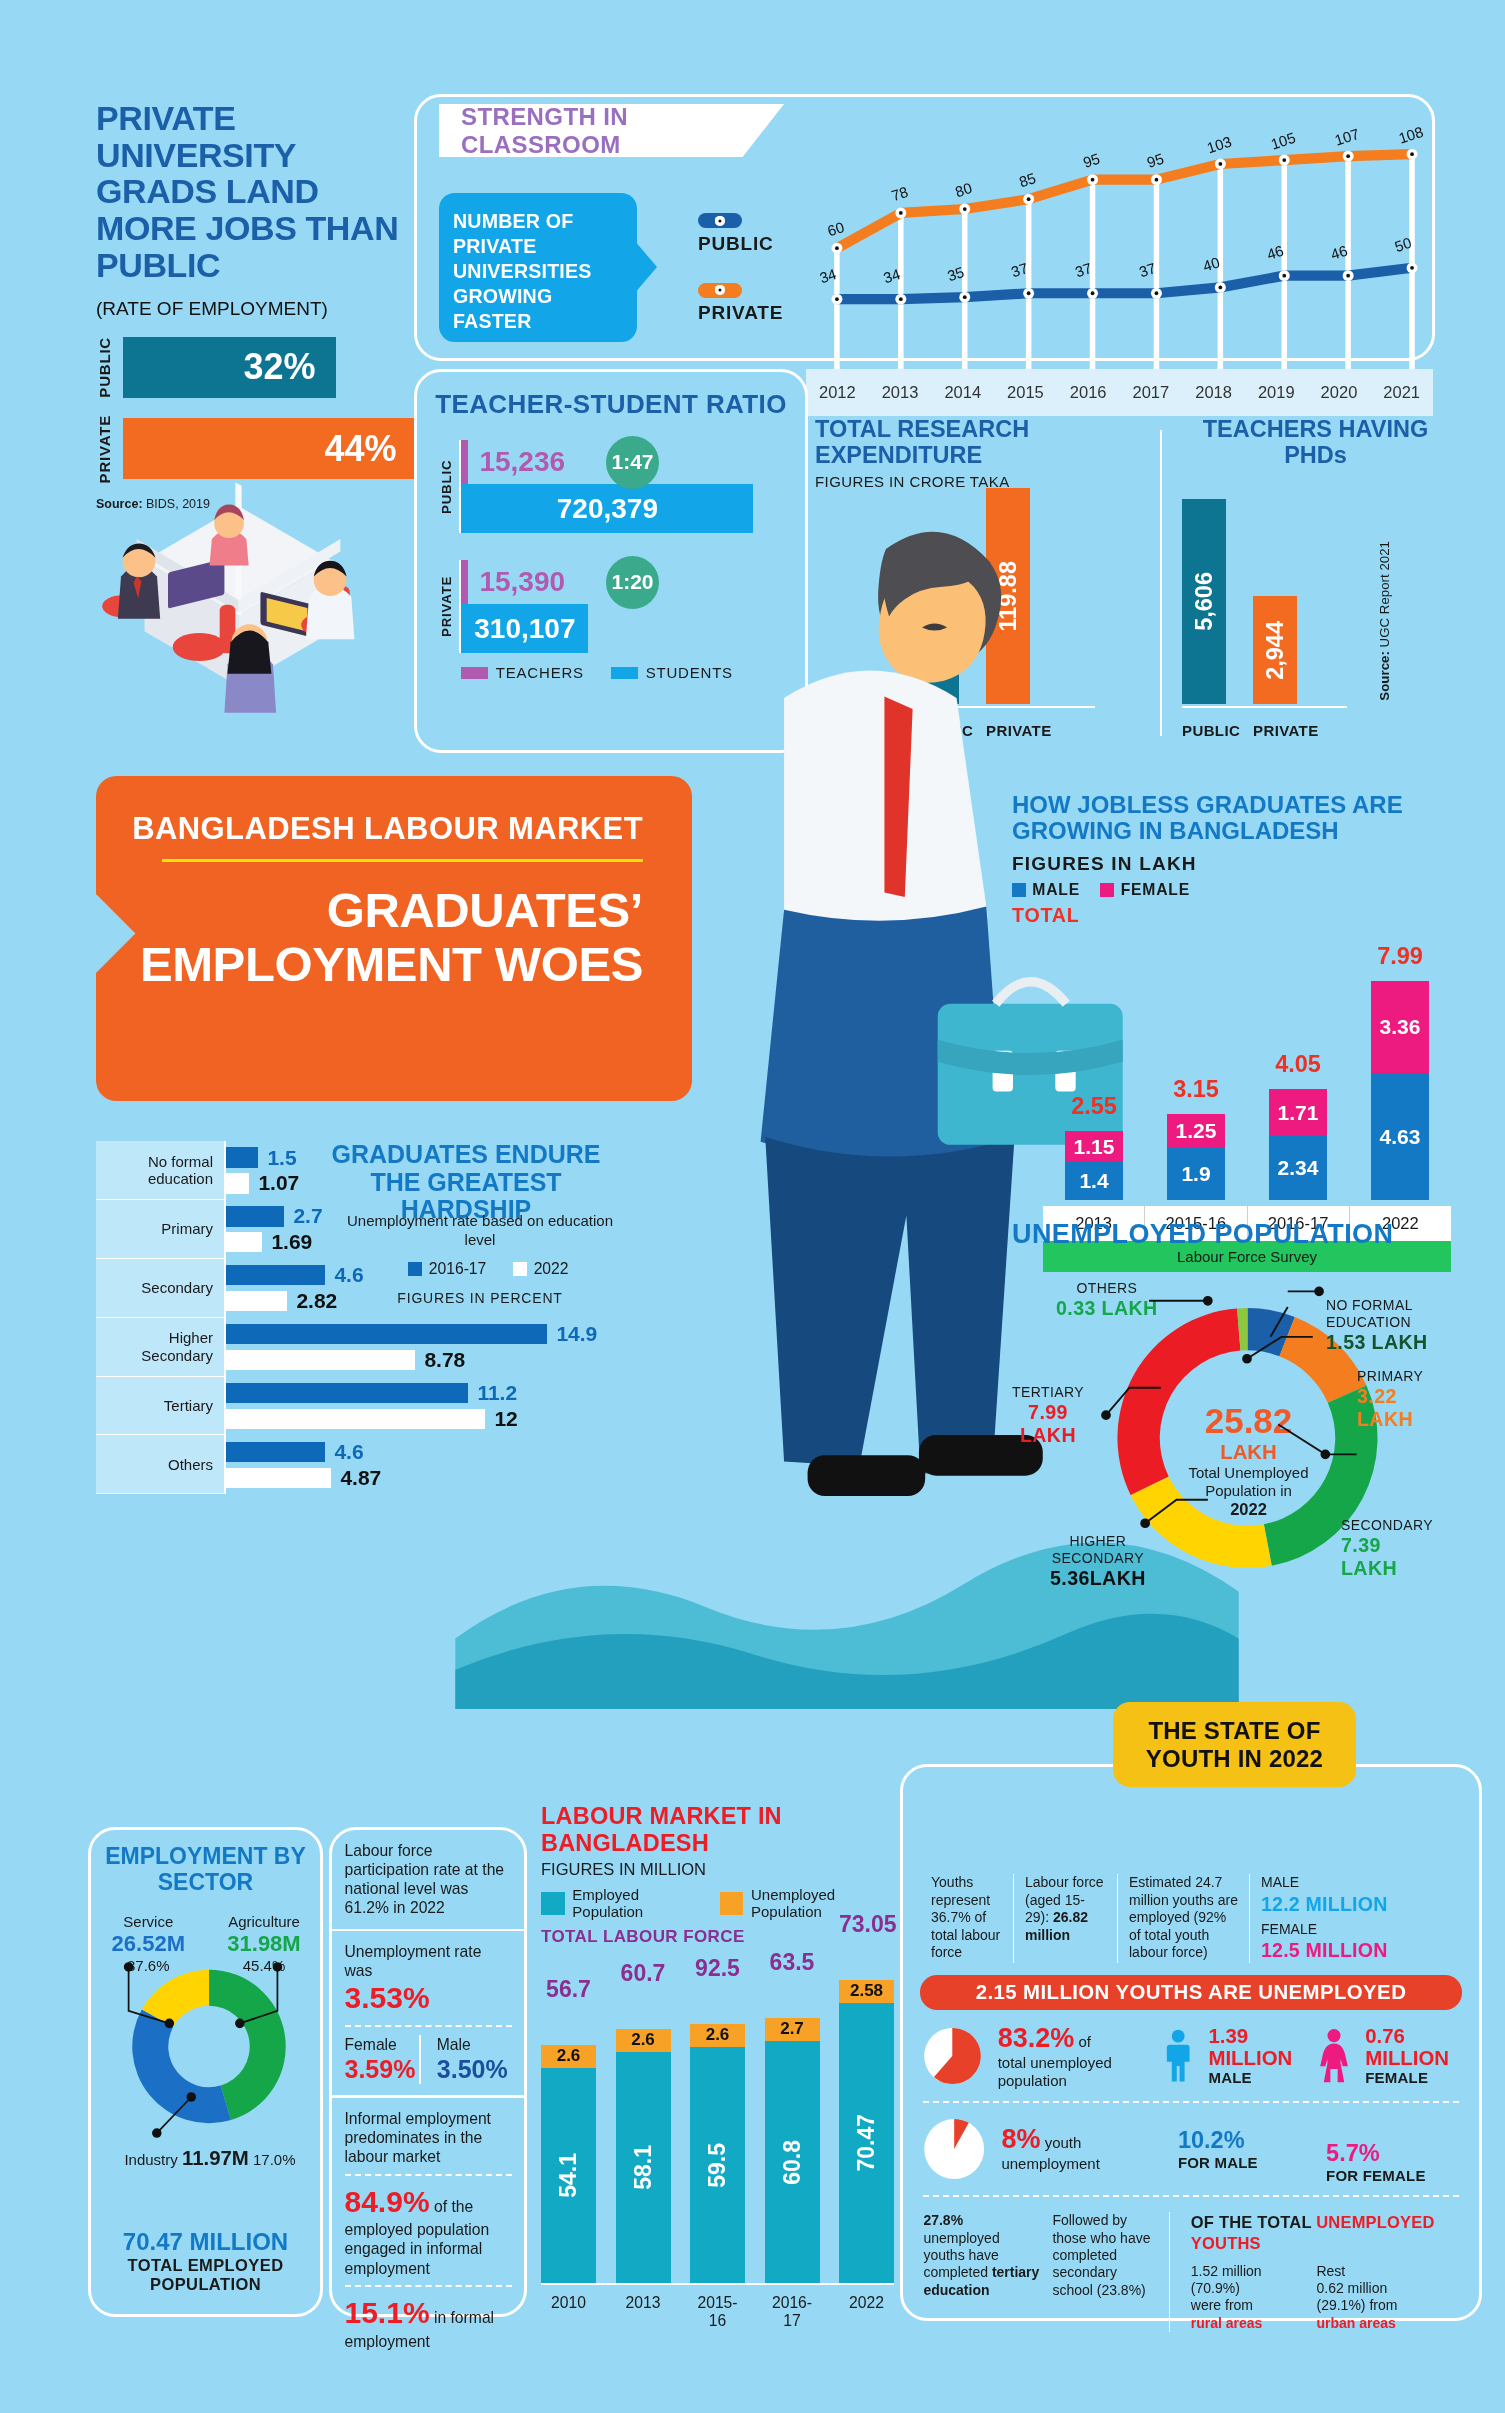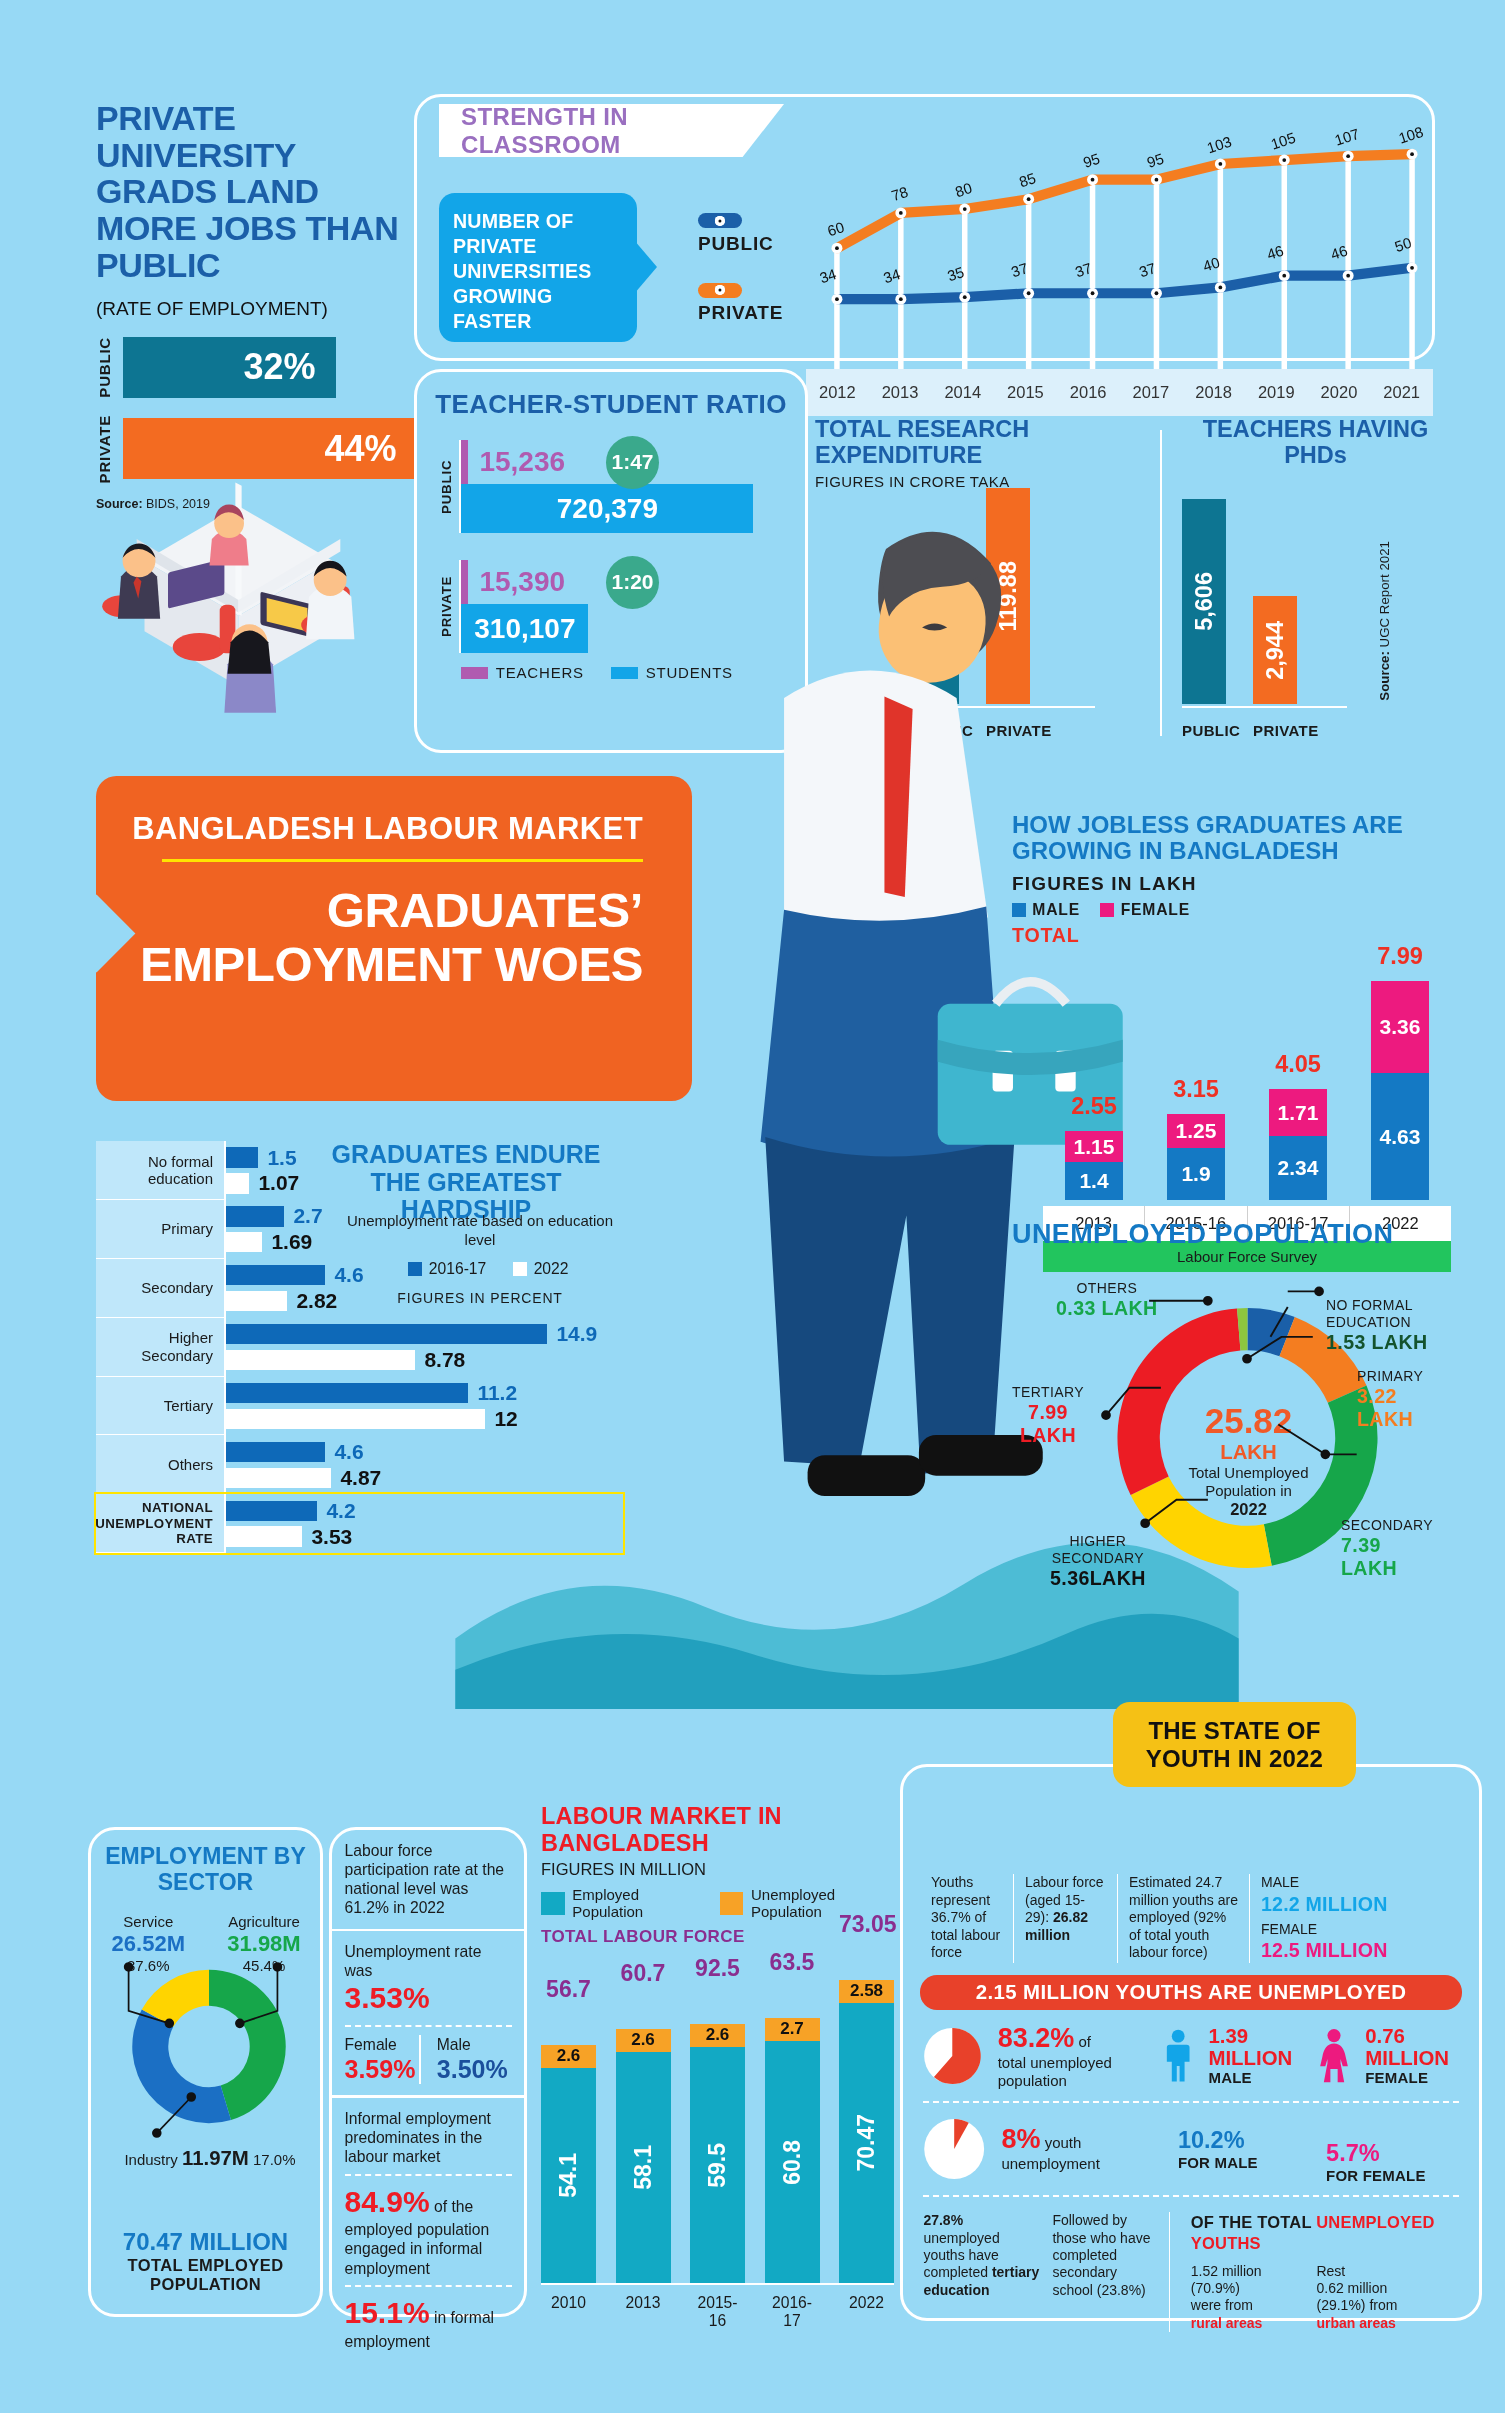--- a/index.html
+++ b/index.html
@@ -92,21 +92,21 @@
   #banner { left:96px; top:776px; width:596px; height:325px; background:#f06322;
             border-radius:20.4px; color:#fff; text-align:right; padding:35px 49px 0 0; }
   #banner .s1 { font-size:31px; font-weight:bold; line-height:1.15; letter-spacing:0.4px;}
   #banner .rule { height:3.1px; background:#ffe400; margin:12.5px 0 22px auto; width:88%; }
   #banner .s2 { font-size:49px; font-weight:bold; line-height:1.1; letter-spacing:-0.4px;}
   #diamond { left:69px; top:906px; width:55px; height:55px; background:#97d9f5;
              transform:rotate(45deg); }
 
   
   #jobless { left:1012px; top:792px; width:439px; }
-  #jobless h3 { font-size:24px; color:#1479c4; font-weight:bold; line-height:1.1;margin-top:20px; }
+  #jobless h3 { font-size:24px; color:#1479c4; font-weight:bold; line-height:1.1; }
   #jobless .figs { font-size:19px; font-weight:bold; letter-spacing:1.2px; margin-top:7.8px;}
   .jl-legend { display:flex; gap:20.4px; margin-top:6.3px; font-size:15.7px; font-weight:bold; letter-spacing:0.8px;}
   .jl-legend div { display:flex; align-items:center; gap:6.3px;}
   .jl-sw { width:14px; height:14px; }
   #jobless .total { color:#ee3124; font-size:19.6px; font-weight:bold; letter-spacing:0.8px; margin-top:4.7px;}
   .stack-wrap { position:absolute; left:31px; top:149px; width:408px; height:259px;
                 display:flex; align-items:flex-end; justify-content:space-around; }
   .stack { width:58px; position:relative; }
   .stack .tot { position:absolute; top:-38px; width:100%; text-align:center;
                 color:#ee3124; font-size:23.5px; font-weight:bold; }
@@ -649,33 +649,20 @@
           <div class="hs-bar">
             <div class="b" style="width:99px;background:#0e69b8"></div>
             <div class="v cond" style="color:#0e69b8">4.6</div>
           </div>
           <div class="hs-bar" style="margin-top:5.5px">
             <div class="b" style="width:105px;background:#fff"></div>
             <div class="v cond" style="color:#111">4.87</div>
           </div>
         </div>
       </div>
-      <div class="hs-row" style="outline: rgb(255, 228, 0) solid 2.4px; position: relative;">
-        <div class="hs-cat cond" style="font-weight:bold;font-size:13.3px;letter-spacing:0.4px;">NATIONAL UNEMPLOYMENT RATE</div>
-        <div class="hs-bars">
-          <div class="hs-bar">
-            <div class="b" style="width:91px;background:#0e69b8"></div>
-            <div class="v cond" style="color:#0e69b8">4.2</div>
-          </div>
-          <div class="hs-bar" style="margin-top:5.5px">
-            <div class="b" style="width:76px;background:#fff"></div>
-            <div class="v cond" style="color:#111">3.53</div>
-          </div>
-        </div>
-      </div>
     </div>
 </div>
 
 <div class="abs" id="unemp">
   <h3 class="cond">UNEMPLOYED POPULATION</h3>
 
   <svg style="position:absolute;left:102px;top:78px" width="267" height="282" viewBox="0 0 340 360">
     <g id="donut-unemp" transform="translate(170,180)">
         <path d="M1.0164568432923031e-14,-166 A166,166 0 0 1 60.386884791686526,-154.62672519702272 L40.74295841366802,-104.32646519317196 A112,112 0 0 0 6.858022075225178e-15,-112 Z" fill="#1a5fa8"></path>
         <path d="M60.386884791686526,-154.62672519702272 A166,166 0 0 1 151.91570867937378,-66.91500172938528 L102.49734561499918,-45.14747104633224 A112,112 0 0 0 40.74295841366802,-104.32646519317196 Z" fill="#f47d20"></path>

